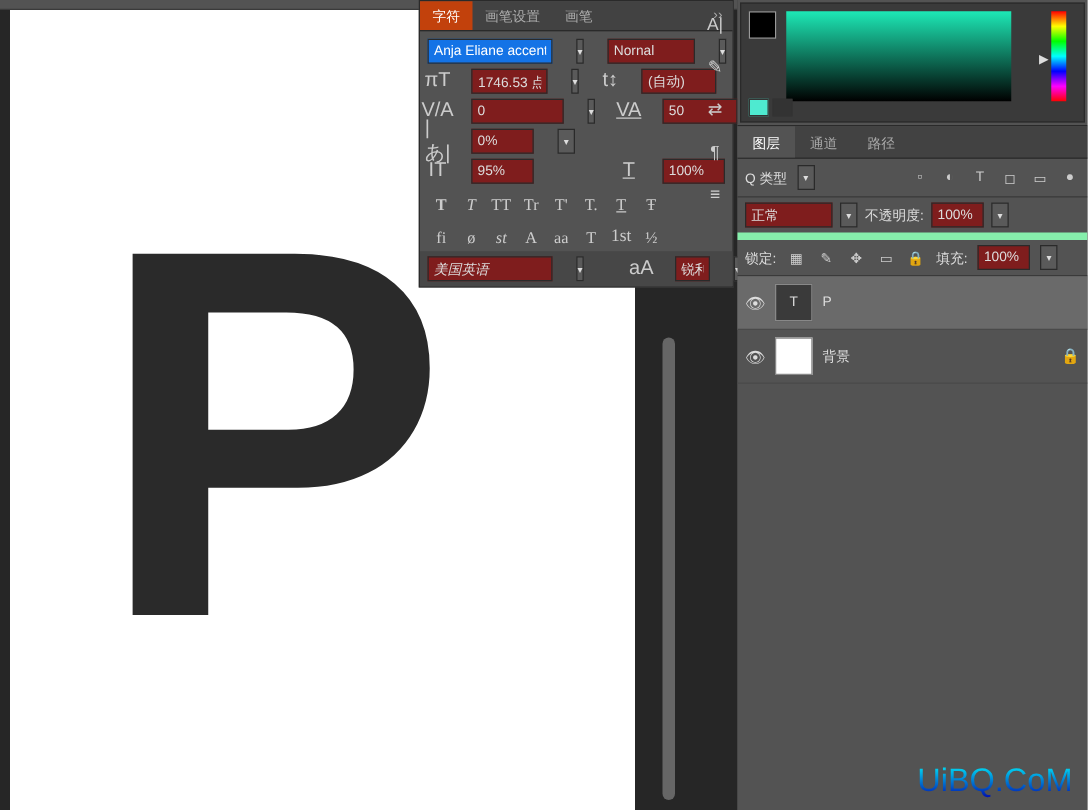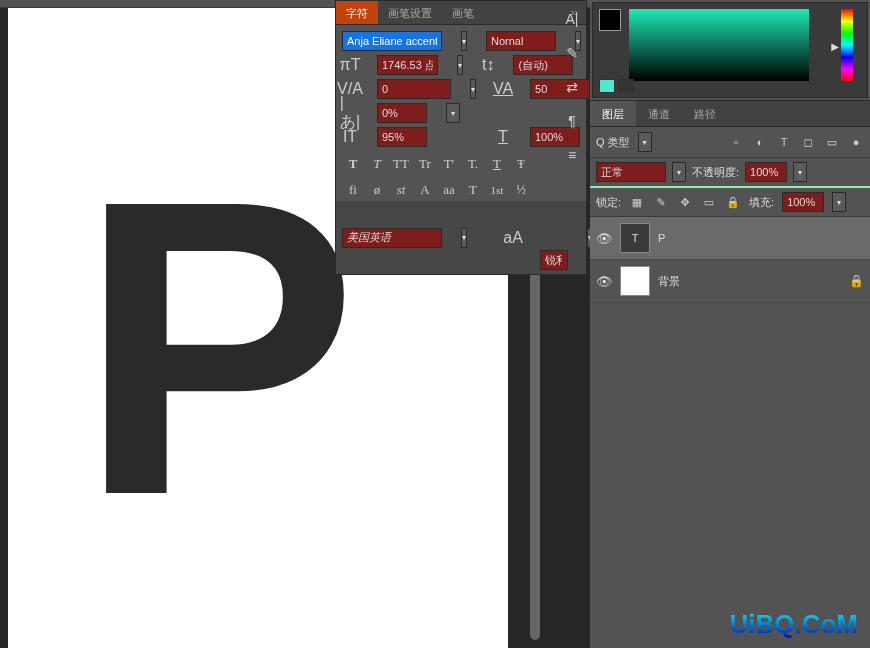--- a/index.html
+++ b/index.html
@@ -32,29 +32,29 @@
 .hue-strip{position:absolute;right:14px;top:6px;width:12px;height:72px;background:linear-gradient(to bottom,red,#ff0,#0f0,#0ff,#00f,#f0f,red)}
 .hue-arrow{position:absolute;right:28px;top:38px;font-size:10px}
 .picker-bot{position:absolute;left:6px;bottom:4px;display:flex;gap:3px}
 .picker-sq{width:16px;height:14px;background:#4eead0;border:1px solid #333}
 .layers-panel{border-top:1px solid #2a2a2a}
 .layer-tabs{display:flex;height:26px;background:#424242;border-bottom:1px solid #2a2a2a}
 .ltab{padding:6px 12px;color:#aaa}
 .ltab.active{background:#535353;color:#fff}
 .filter-row{display:flex;align-items:center;padding:5px 6px;gap:8px;border-bottom:1px solid #3a3a3a}
 .mini-ico{width:16px;height:16px;display:flex;align-items:center;justify-content:center;font-size:11px;color:#ccc}
-.blend-row{display:flex;align-items:center;padding:4px 6px;gap:6px;border-bottom:2px solid #86efac}
+.blend-row{display:flex;align-items:center;padding:4px 6px;gap:6px;border-bottom:6px solid #86efac}
 .lock-row{display:flex;align-items:center;padding:4px 6px;gap:8px;border-bottom:1px solid #3a3a3a}
 .layer-item{display:flex;align-items:center;padding:6px;gap:8px;border-bottom:1px solid #4a4a4a}
 .layer-item.sel{background:#6a6a6a}
 .eye{width:16px;font-size:13px}
 .thumb{width:30px;height:30px;background:#3a3a3a;border:1px solid #888;display:flex;align-items:center;justify-content:center}
 .thumb.bg{background:#fff}
 .layer-lock{margin-left:auto;font-size:12px}
-.watermark{position:absolute;right:12px;bottom:8px;font-size:26px;font-weight:bold;background:linear-gradient(to bottom,#0ff,#00a);-webkit-background-clip:text;-webkit-text-fill-color:transparent;font-family:Arial}
+.watermark{position:absolute;right:12px;bottom:8px;font-size:26px;font-weight:normal;background:linear-gradient(to bottom,#0ff,#00a);-webkit-background-clip:text;-webkit-text-fill-color:transparent;font-family:Arial}
 </style>
 </head>
 <body>
 
 <div class="canvas-area">
   <div class="ruler-top"></div>
   <div class="artboard">
     <div class="letter-p">P</div>
   </div>
   <div class="scrollbar-v"></div>
@@ -112,29 +112,29 @@
       <div class="style-btn" style="text-decoration:underline">T</div>
       <div class="style-btn">Ŧ</div>
     </div>
     <div class="btn-row">
       <div class="style-btn">fi</div>
       <div class="style-btn">ø</div>
       <div class="style-btn" style="font-style:italic">st</div>
       <div class="style-btn" style="font-family:cursive">A</div>
       <div class="style-btn">aa</div>
       <div class="style-btn">T</div>
-      <div class="style-btn" style="font-size:11px">1st</div>
+      <div class="style-btn" style="font-size:14px">1st</div>
       <div class="style-btn">½</div>
     </div>
     <div class="row" style="background:#474747;margin:-2px -6px -6px;padding:4px 6px">
       <input class="input-field" style="width: 100px; font-style: italic;" value="美国英语">
       <div class="dropdown-arrow">▾</div>
       <span style="flex:1"></span>
       <span class="ico">aA</span>
-      <input class="input-field" style="width: 28px; margin-top: 45px;" value="锐利">
+      <input class="input-field" style="width: 28px;" value="锐利">
       <div class="dropdown-arrow">▾</div>
     </div>
   </div>
 </div>
 
 <div class="sidebar-icons">
   <div class="side-icon">A|</div>
   <div class="side-icon">✎</div>
   <div class="side-icon">⇄</div>
   <div class="side-icon">¶</div>

